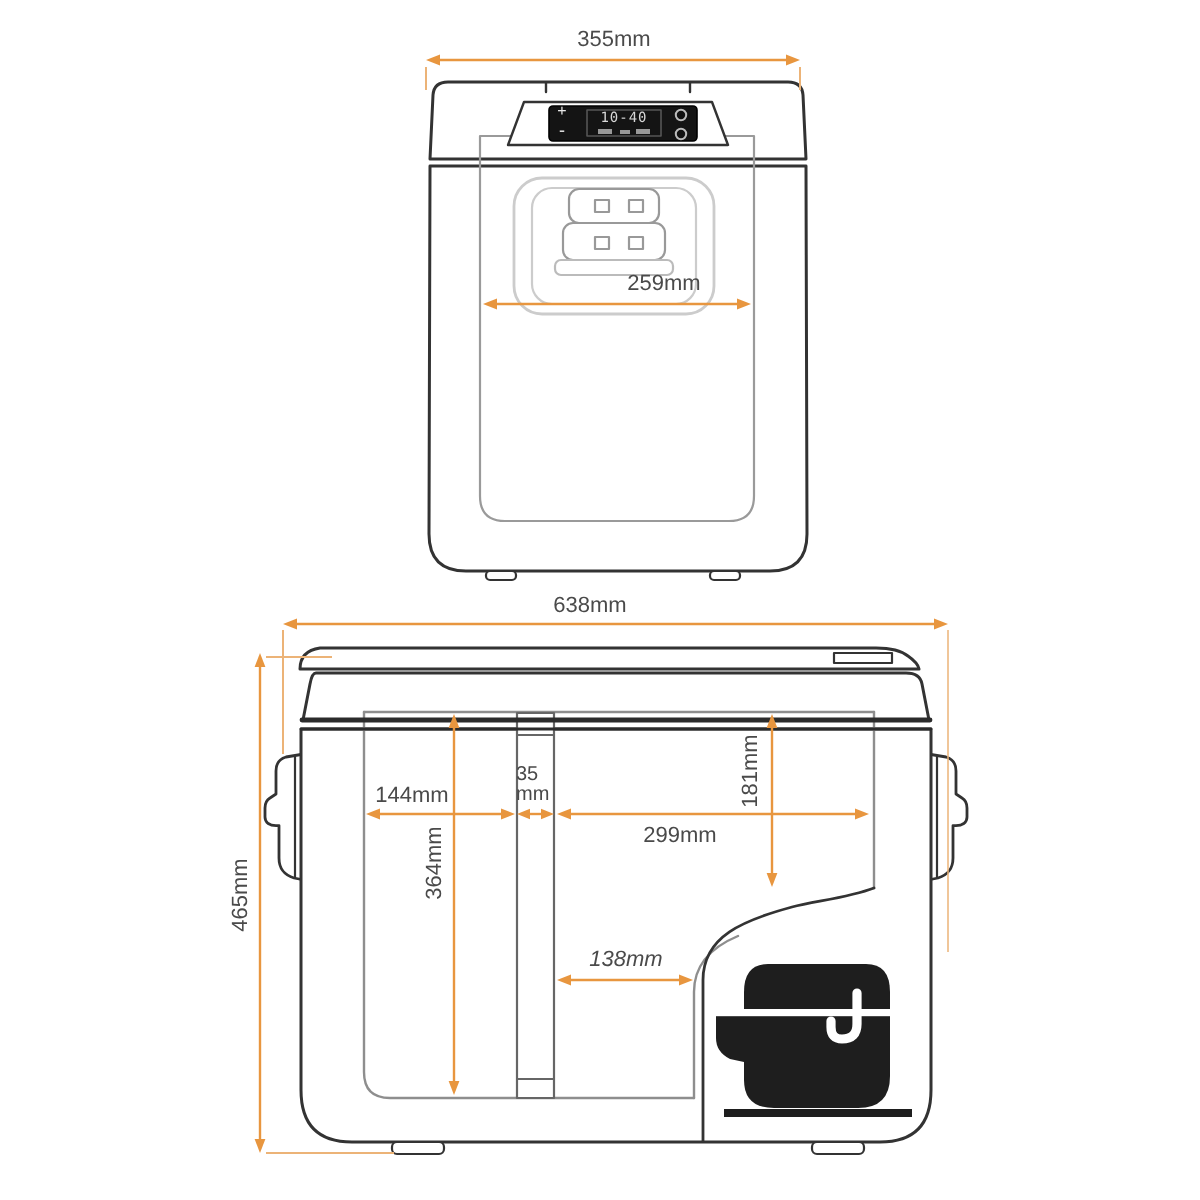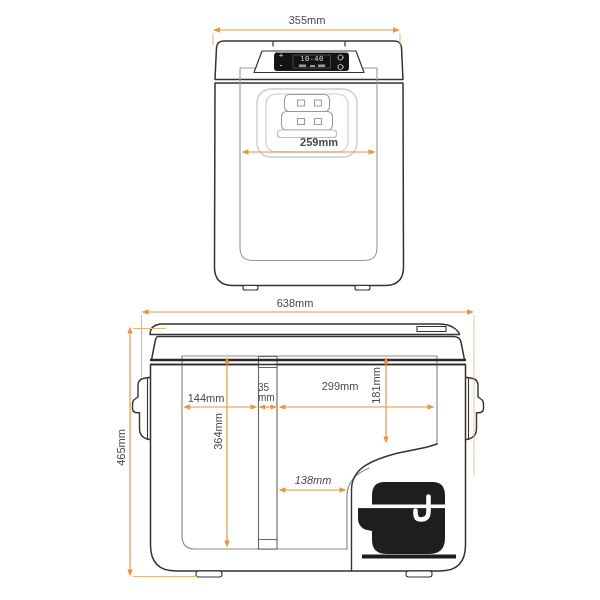--- a/index.html
+++ b/index.html
@@ -147,28 +147,28 @@
     <polygon points="278.5,407 285.5,404.3 285.5,409.7" fill="#E8963F" stroke="none"></polygon>
     <polygon points="434.5,407 427.5,404.3 427.5,409.7" fill="#E8963F" stroke="none"></polygon>
 
     <line x1="284" y1="490" x2="341" y2="490" stroke="#E8963F" stroke-width="1.2"></line>
     <polygon points="278.5,490 285.5,487.3 285.5,492.7" fill="#E8963F" stroke="none"></polygon>
     <polygon points="346.5,490 339.5,487.3 339.5,492.7" fill="#E8963F" stroke="none"></polygon>
   </g>
 </svg>
 
 <div class="dim" style="left:276px;top:14px;">355mm</div>
-<div class="dim" style="left:288px;top:136px;font-weight:bold;">259mm</div>
+<div class="dim" style="left:301px;top:136px;">259mm</div>
 
 <div class="dim" style="left:264px;top:297px;">638mm</div>
 <div class="dim rot" style="left:90px;top:440.5px;">465mm</div>
 <div class="dim" style="left:175px;top:392px;">144mm</div>
 <div class="dim-2line" style="left:258px;top:383px;">35
 mm</div>
-<div class="dim" style="left:309px;top:380px;">299mm</div>
+<div class="dim" style="left:309px;top:412px;">299mm</div>
 <div class="dim rot" style="left:344.5px;top:378.5px;">181mm</div>
 <div class="dim rot" style="left:186.5px;top:424.5px;">364mm</div>
 <div class="dim" style="left:282px;top:473.5px;font-style:italic;">138mm</div>
 
 <div class="disp-txt disp-plus">+</div>
 <div class="disp-txt disp-minus">-</div>
 <div class="disp-txt disp-readout">10-40</div>
 
 </div>
 

